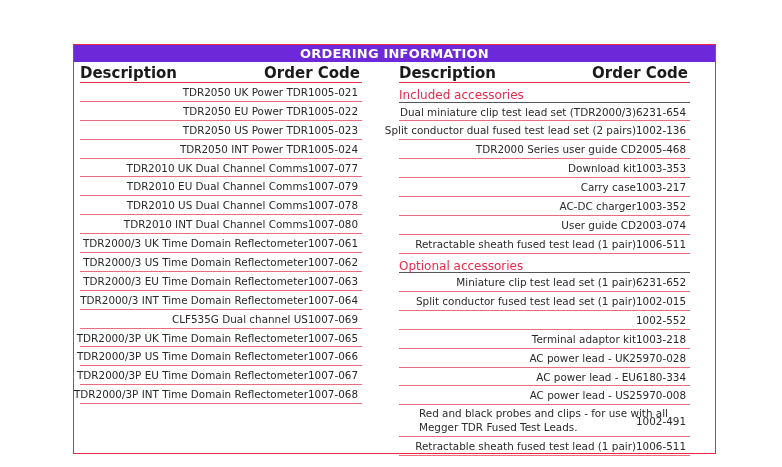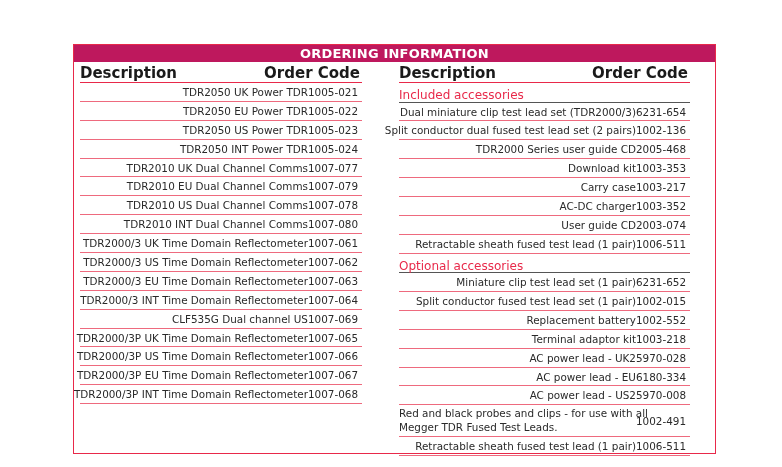--- a/index.html
+++ b/index.html
@@ -1,38 +1,38 @@
 <!DOCTYPE html>
 <html><head>
 <meta charset="utf-8">
 <style>
   html, body { margin: 0; padding: 0; background: #ffffff; }
   body { width: 782px; height: 467px; position: relative; overflow: hidden;
          font-family: "DejaVu Sans", sans-serif; color: #1a1a1a; }
   .frame { position: absolute; left: 73px; top: 44px; width: 643px; height: 410px;
            border: 1.5px solid #e8294a; box-sizing: border-box; }
   .banner { position: absolute; left: 0; top: 0; right: 0; height: 17px;
-            background: #be185d; color: #ffffff; font-weight: bold;
+            background: #6d28d9; color: #ffffff; font-weight: bold;
             font-size: 13px; line-height: 17px; text-align: center; letter-spacing: 0.2px; }
   .col { position: absolute; top: 20px; }
   .col.left { left: 6px; width: 282px; }
   .col.right { left: 325px; width: 291px; }
   .hdr { display: flex; justify-content: space-between; font-weight: bold; font-size: 15px;
          height: 18px; line-height: 17px; border-bottom: 1.5px solid #e8294a; box-sizing: border-box; }
   .hdr .code { padding-right: 2px; }
   .row { display: flex; justify-content: flex-end; font-size: 10.4px;
          height: 18.9px; line-height: 18px; border-bottom: 1px solid #ee6a7e; box-sizing: border-box;
          color: #2a2a2a; }
   .row .code { padding-right: 4px; white-space: nowrap; }
   .row .desc { white-space: nowrap; }
   .section { color: #e8294a; font-size: 12px; height: 19.5px; line-height: 24px;
              border-bottom: 1px solid #555555; box-sizing: border-box; }
   .row.multi { height: 32px; line-height: 14px; align-items: flex-end; padding-bottom: 2px;
                flex-wrap: wrap; position: relative; }
-  .row.multi .desc { white-space: normal; width: 100%; }
+  .row.multi .desc { white-space: normal; width: 100%; margin-left: 20px; }
   .row.multi .code { position: absolute; right: 0; bottom: 8px; line-height: 14px; }
 </style>
 </head>
 <body>
 
 <div class="frame">
   <div class="banner">ORDERING INFORMATION</div>
 
   <div class="col left">
     <div class="hdr">
@@ -155,21 +155,20 @@
     <div id="optional-rows">
         <div class="row">
           <span class="desc">Miniature clip test lead set (1 pair)</span>
           <span class="code">6231-652</span>
         </div>
         <div class="row">
           <span class="desc">Split conductor fused test lead set (1 pair)</span>
           <span class="code">1002-015</span>
         </div>
         <div class="row">
-          <span class="desc">Replacement battery</span>
           <span class="code">1002-552</span>
         </div>
         <div class="row">
           <span class="desc">Terminal adaptor kit</span>
           <span class="code">1003-218</span>
         </div>
         <div class="row">
           <span class="desc">AC power lead - UK</span>
           <span class="code">25970-028</span>
         </div>

